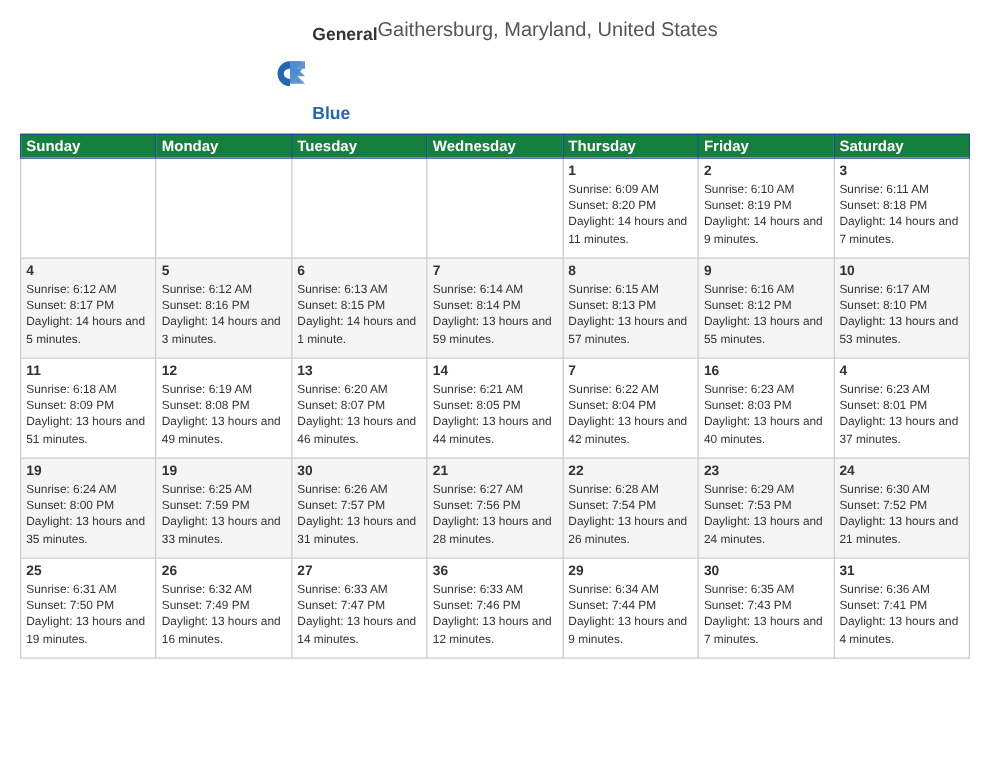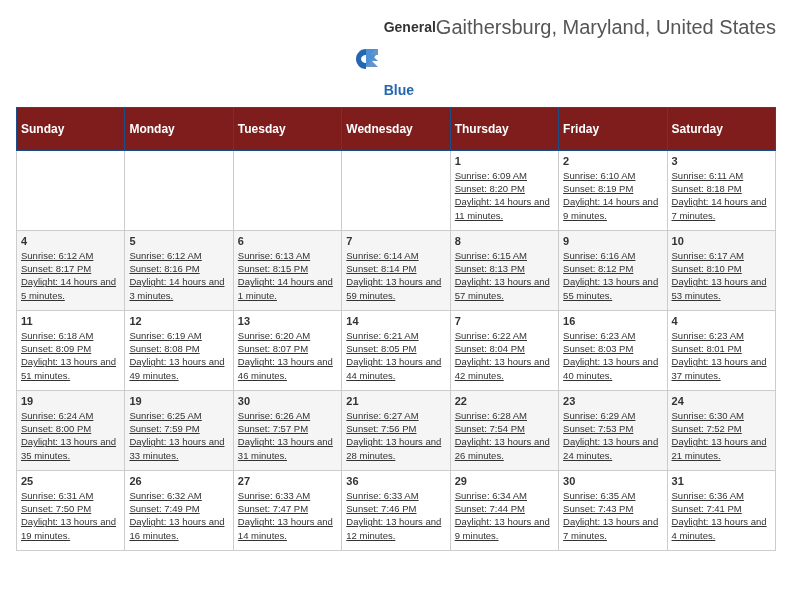--- a/index.html
+++ b/index.html
@@ -6,21 +6,21 @@
     body {
       font-family: Arial, sans-serif;
       background: #fff;
       width: 792px;
       min-height: 612px;
       padding: 16px;
     }
     .header {
       display: flex;
       align-items: flex-start;
-      justify-content: flex-end;
+      justify-content: center;
       margin-bottom: 8px;
     }
     .logo {
       display: flex;
       align-items: center;
       margin-top: 4px;
     }
     .logo-text {
       display: flex;
       flex-direction: column;
@@ -45,34 +45,34 @@
     .title-section {
       text-align: right;
     }
     .month-title {
       font-size: 36px;
       font-weight: normal;
       color: #333;
       line-height: 1.1;
     }
     .location-title {
-      font-size: 20px;
+      font-size: 16px;
       color: #555;
     }
     table {
       width: 100%;
       border-collapse: collapse;
       table-layout: fixed;
     }
     thead tr th {
-      background-color: #7f1d1d;
+      background-color: #15803d;
       color: #fff;
       font-size: 12px;
       font-weight: bold;
-      padding: 14px 4px;
+      padding: 2px 4px;
       text-align: left;
       border: 1px solid #1a4e8a;
     }
     tbody tr td {
       vertical-align: top;
       border: 1px solid #ccc;
       padding: 4px 4px;
       font-size: 10px;
       color: #333;
       height: 80px;
@@ -84,21 +84,20 @@
     .day-number {
       font-weight: bold;
       font-size: 11px;
       margin-bottom: 2px;
       display: block;
     }
     .day-info {
       font-size: 9.5px;
       line-height: 1.4;
       color: #333;
-      text-decoration: underline;
     }
     .empty-cell {
       background: #fff !important;
     }
   </style>
 </head>
 <body>
 
 <div class="header">
   <div class="logo">

